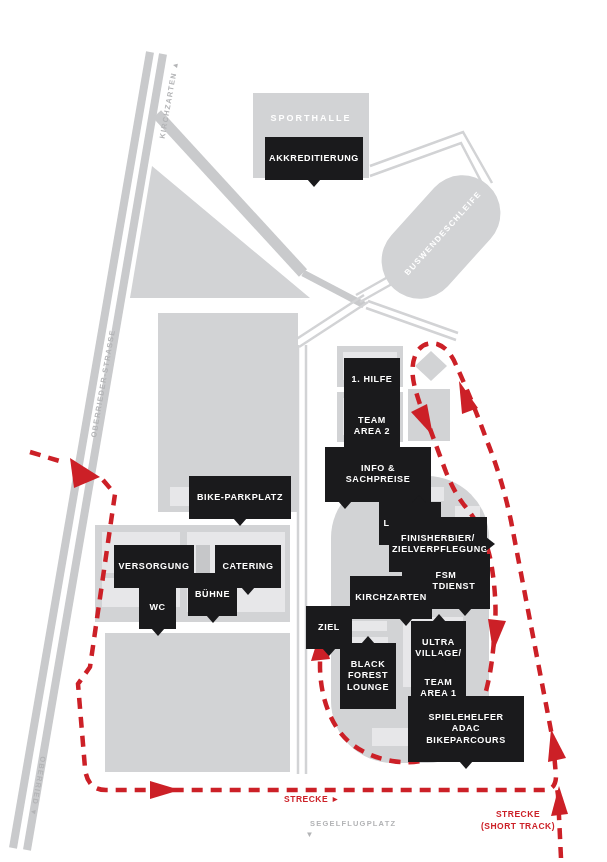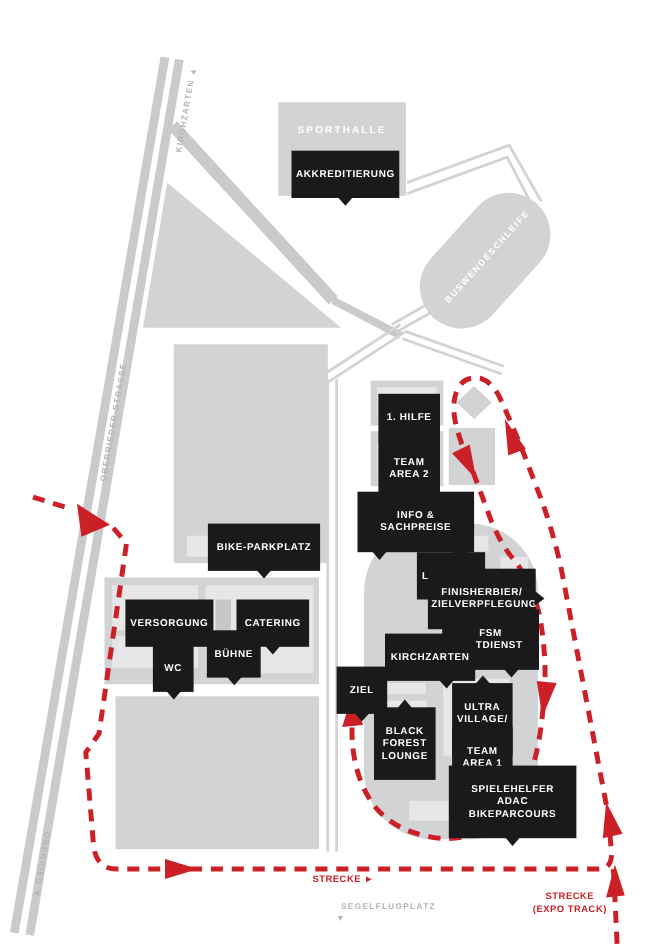--- a/index.html
+++ b/index.html
@@ -218,15 +218,15 @@
 
   <div class="plabel" style="left:360px;top:696px;width:110px;margin-left:48px;">
     <span>SPIELEHELFER
 ADAC BIKEPARCOURS</span>
     <span class="ptr ptr-d"></span>
   </div>
 
   <div class="rlabel" style="left:282px;top:794px;width:60px;">STRECKE ►</div>
 
   <div class="rlabel" style="left:478px;top:809px;width:80px;">STRECKE
-(EXPO TRACK)</div>
+(SHORT TRACK)</div>
 
 </div>
 
 </body></html>

